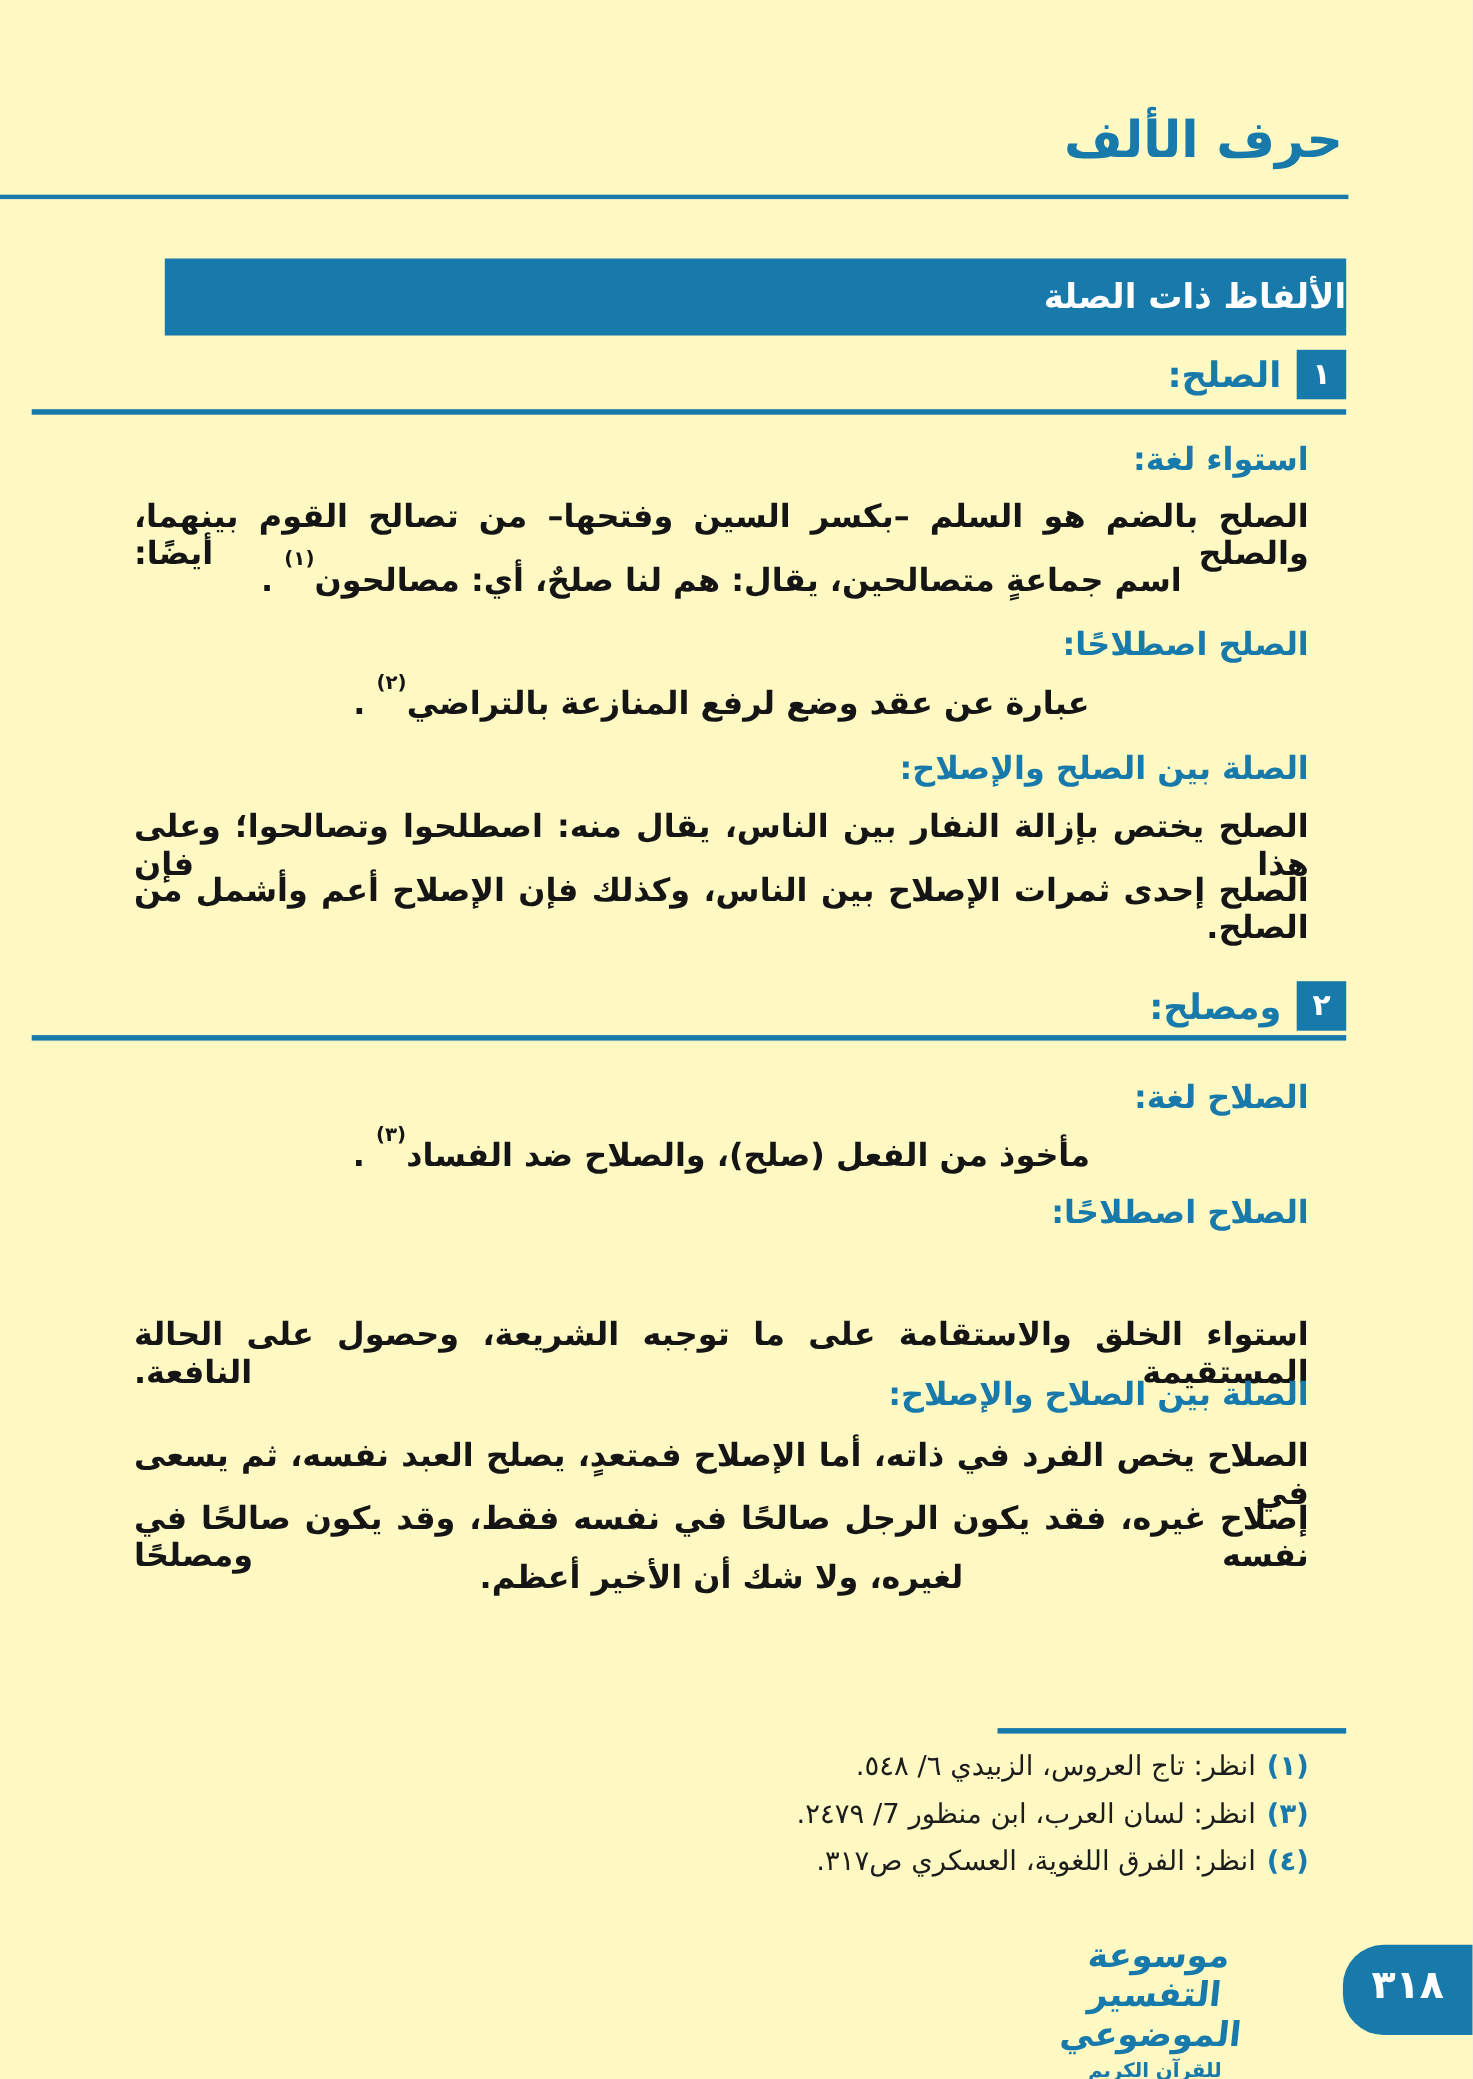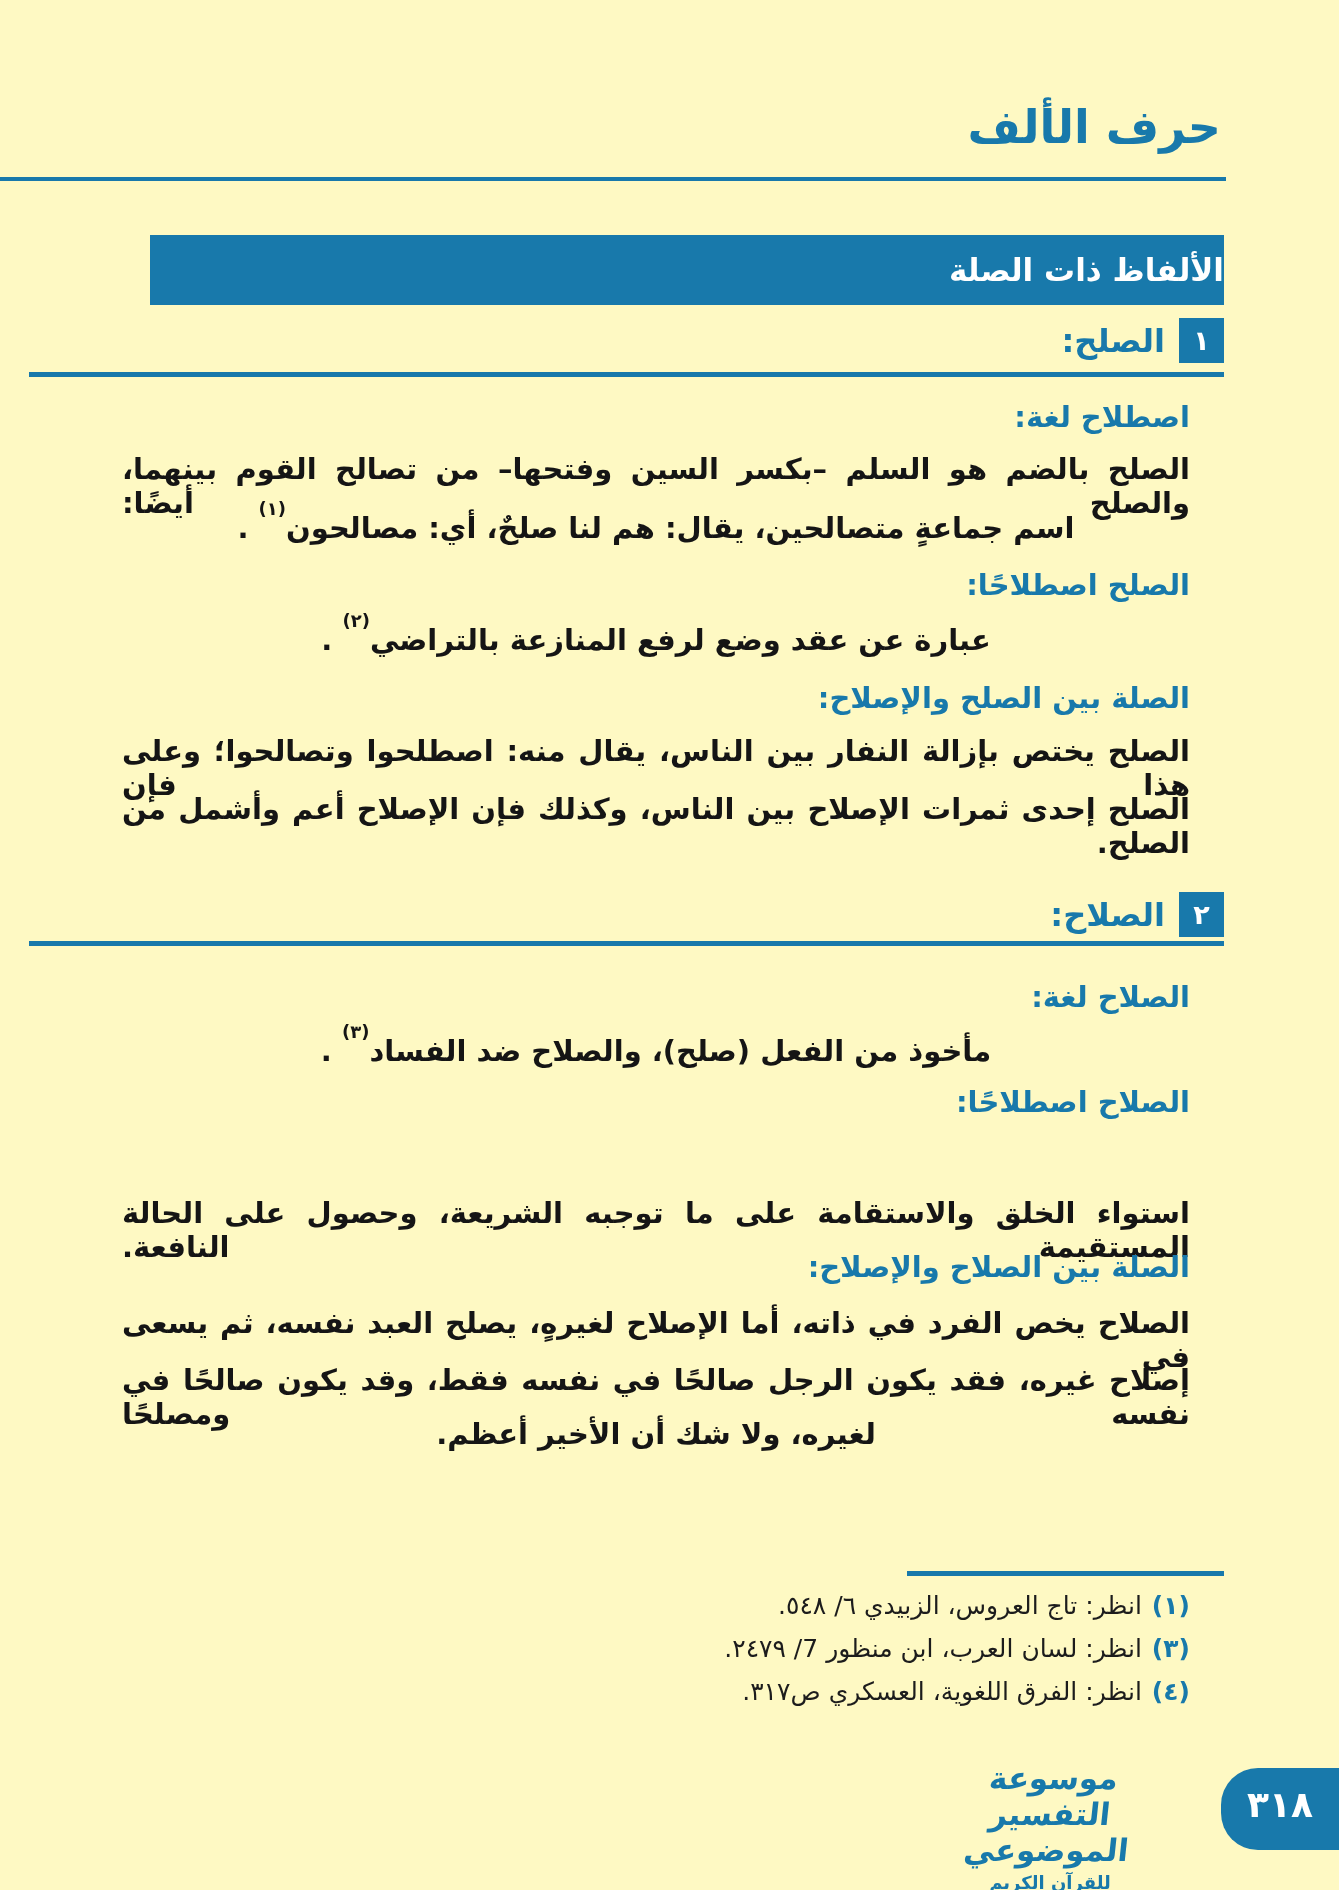--- a/index.html
+++ b/index.html
@@ -75,41 +75,41 @@
   <div class="banner">
     <span>الألفاظ ذات الصلة</span>
   </div>
 
   <div class="sec-box" style="top:318px">
     <span>١</span>
   </div>
   <div class="sec-title" style="top:322px">الصلح:</div>
   <div class="sec-rule" style="top:372px"></div>
 
-  <div class="subhead" style="top:400px">اصطلاح لغة:</div>
+  <div class="subhead" style="top:400px">استواء لغة:</div>
   <div class="bline j" style="top:452px">الصلح بالضم هو السلم –بكسر السين وفتحها– من تصالح القوم بينهما، والصلح أيضًا:</div>
   <div class="bline r" style="top:510px">اسم جماعةٍ متصالحين، يقال: هم لنا صلحٌ، أي: مصالحون<sup>(١)</sup> .</div>
   <div class="subhead" style="top:568px">الصلح اصطلاحًا:</div>
   <div class="bline r" style="top:622px">عبارة عن عقد وضع لرفع المنازعة بالتراضي<sup>(٢)</sup> .</div>
   <div class="subhead" style="top:681px">الصلة بين الصلح والإصلاح:</div>
   <div class="bline j" style="top:734px">الصلح يختص بإزالة النفار بين الناس، يقال منه: اصطلحوا وتصالحوا؛ وعلى هذا فإن</div>
   <div class="bline j" style="top:792px">الصلح إحدى ثمرات الإصلاح بين الناس، وكذلك فإن الإصلاح أعم وأشمل من الصلح.</div>
 
   <div class="sec-box" style="top:892px">
     <span>٢</span>
   </div>
-  <div class="sec-title" style="top:896px">الصلاح:</div>
+  <div class="sec-title" style="top:896px">ومصلح:</div>
   <div class="sec-rule" style="top:941px"></div>
 
   <div class="subhead" style="top:980px">الصلاح لغة:</div>
   <div class="bline r" style="top:1033px">مأخوذ من الفعل (صلح)، والصلاح ضد الفساد<sup>(٣)</sup> .</div>
   <div class="subhead" style="top:1085px">الصلاح اصطلاحًا:</div>
   <div class="bline j" style="top:1196px">استواء الخلق والاستقامة على ما توجبه الشريعة، وحصول على الحالة المستقيمة النافعة.</div>
   <div class="subhead" style="top:1250px">الصلة بين الصلاح والإصلاح:</div>
-  <div class="bline j" style="top:1306px">الصلاح يخص الفرد في ذاته، أما الإصلاح لغيرهٍ، يصلح العبد نفسه، ثم يسعى في</div>
+  <div class="bline j" style="top:1306px">الصلاح يخص الفرد في ذاته، أما الإصلاح فمتعدٍ، يصلح العبد نفسه، ثم يسعى في</div>
   <div class="bline j" style="top:1363px">إصلاح غيره، فقد يكون الرجل صالحًا في نفسه فقط، وقد يكون صالحًا في نفسه ومصلحًا</div>
   <div class="bline r" style="top:1417px">لغيره، ولا شك أن الأخير أعظم.</div>
 
   <div class="fn-rule"></div>
   <div class="fn-list">
     <div class="fn-row">
       <span class="fn-num">(١)</span><span>انظر: تاج العروس، الزبيدي ٦/ ٥٤٨.</span>
     </div>
     <div class="fn-row">
       <span class="fn-num">(٣)</span><span>انظر: لسان العرب، ابن منظور 7/ ٢٤٧٩.</span>

